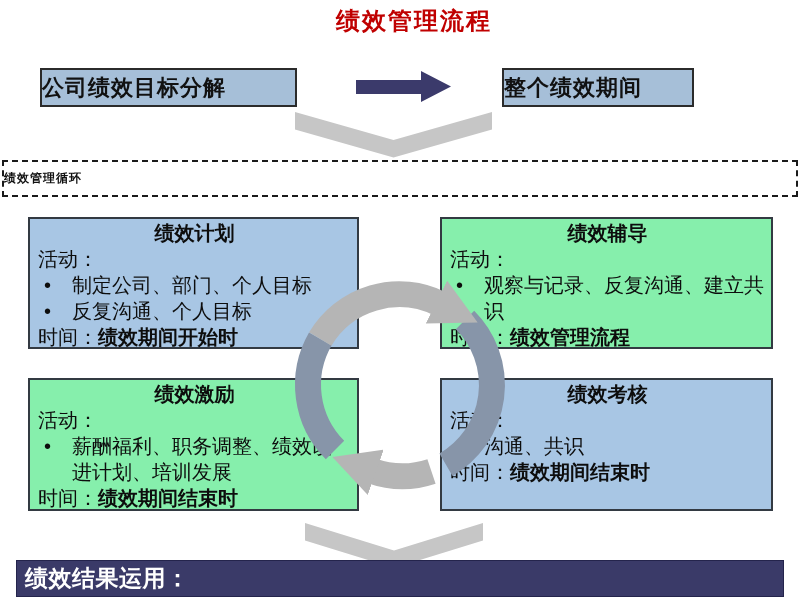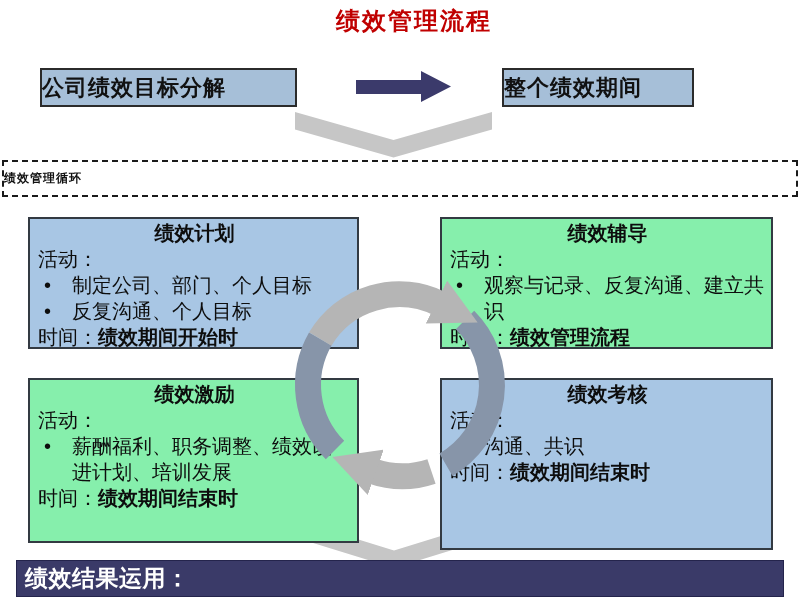--- a/index.html
+++ b/index.html
@@ -31,22 +31,22 @@
   }
   .cbox.blue{background:#a8c6e4;}
   .cbox.light{background:#86efac;}
   .cbox .ttl{text-align:center;font-weight:700;}
   .bullet{display:flex;}
   .bullet .bm{flex:0 0 34px;padding-left:6px;box-sizing:border-box;}
   .bullet .bt{flex:1 1 auto;}
   .time .tv{font-weight:700;}
   #box-plan{left:28px;top:217px;width:331px;height:132px;}
   #box-coach{left:440px;top:217px;width:333px;height:132px;}
-  #box-incentive{left:28px;top:378px;width:331px;height:165px;}
-  #box-review{left:440px;top:378px;width:333px;height:172px;}
+  #box-incentive{left:28px;top:378px;width:331px;height:133px;}
+  #box-review{left:440px;top:378px;width:333px;height:133px;}
   .result-bar{
     position:absolute;left:16px;top:560px;width:768px;height:37px;box-sizing:border-box;
     background:#3a3a68;border:1px solid #24244c;color:#ffffff;
     display:flex;align-items:center;white-space:nowrap;
     font-size:23px;font-weight:700;padding:14px 8px;letter-spacing:0.5px;
   }
 </style>
 </head>
 <body>
 

